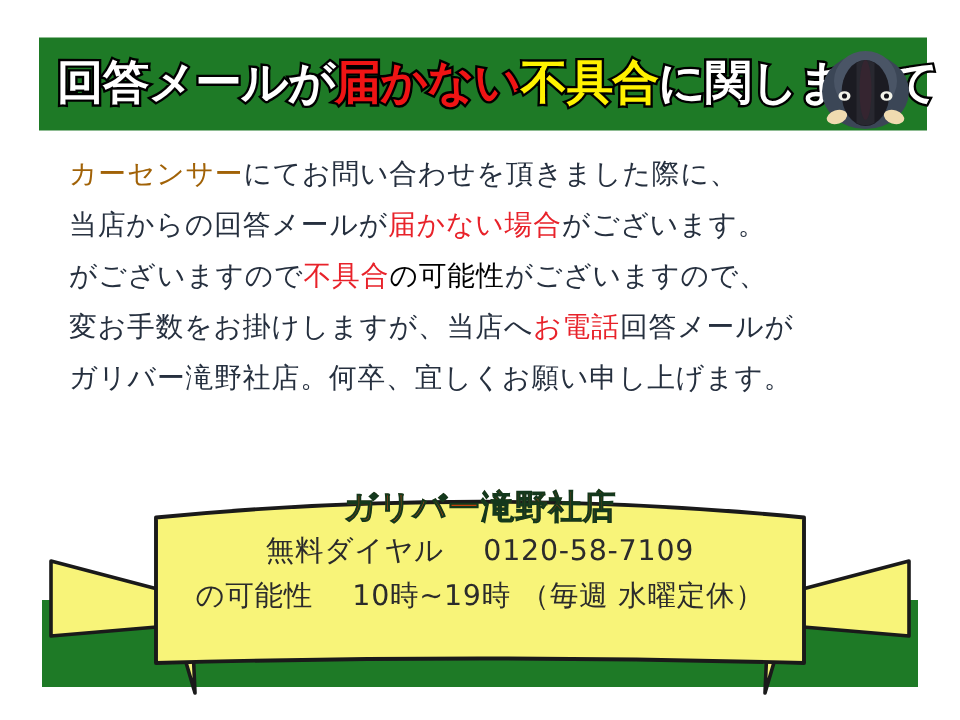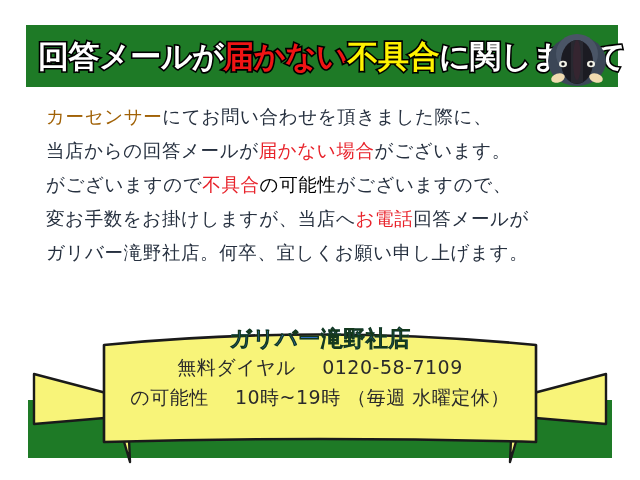--- a/index.html
+++ b/index.html
@@ -95,21 +95,21 @@
     position: absolute;
     left: 104px;
     top: 322px;
     width: 432px;
     text-align: center;
   }
   .shop-name {
     font-family: "DejaVu Sans", "Liberation Sans", sans-serif;
     font-size: 22px;
     font-weight: bold;
-    color: #3b82f6;
+    color: #c2410c;
     -webkit-text-stroke: 0.6px #14381c;
     letter-spacing: 0.5px;
     line-height: 26px;
     margin-top: 4px;
     white-space: nowrap;
   }
   .shop-line {
     font-family: "DejaVu Sans", "Liberation Sans", sans-serif;
     font-size: 19px;
     color: #2b2b2b;

